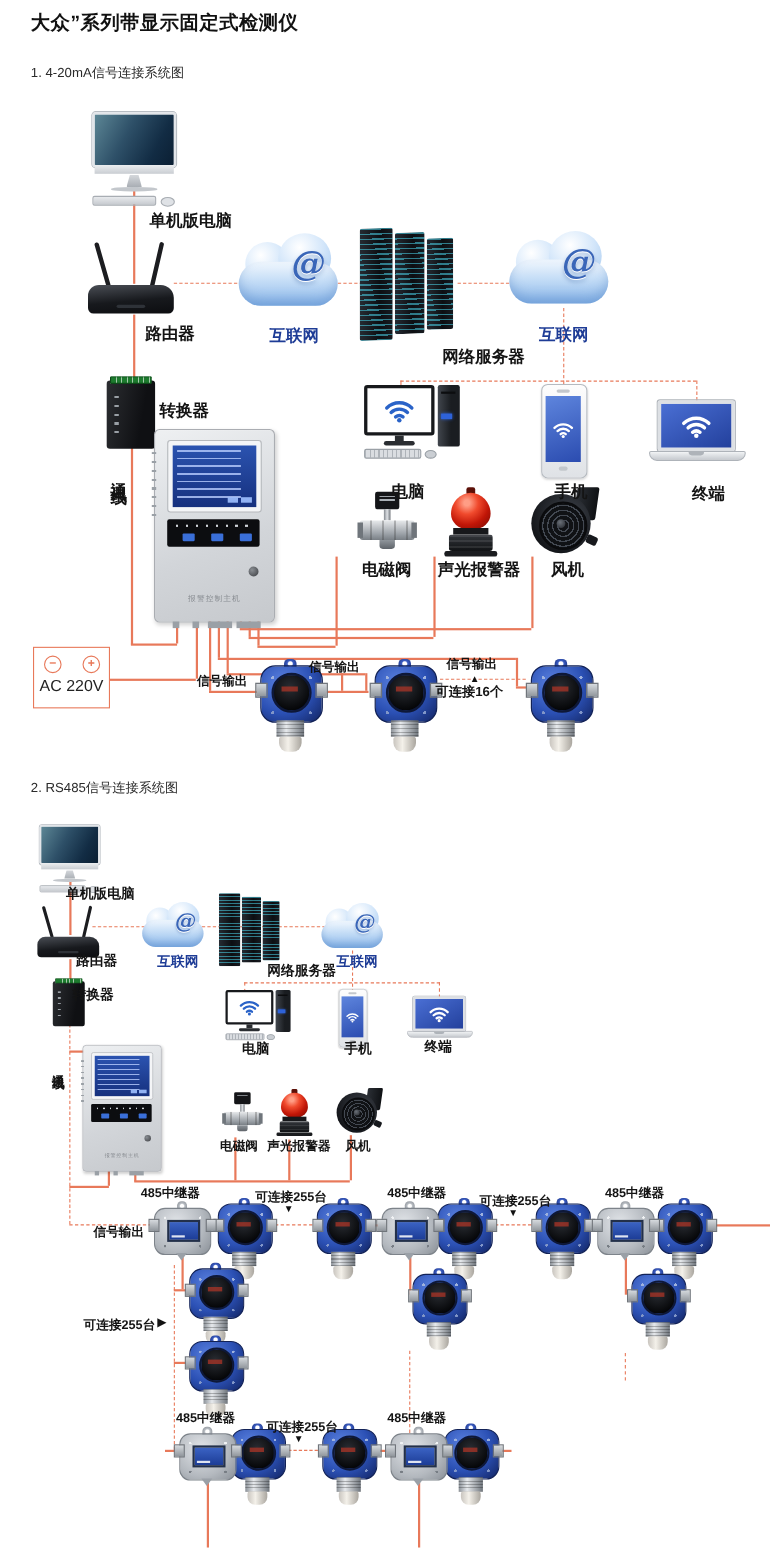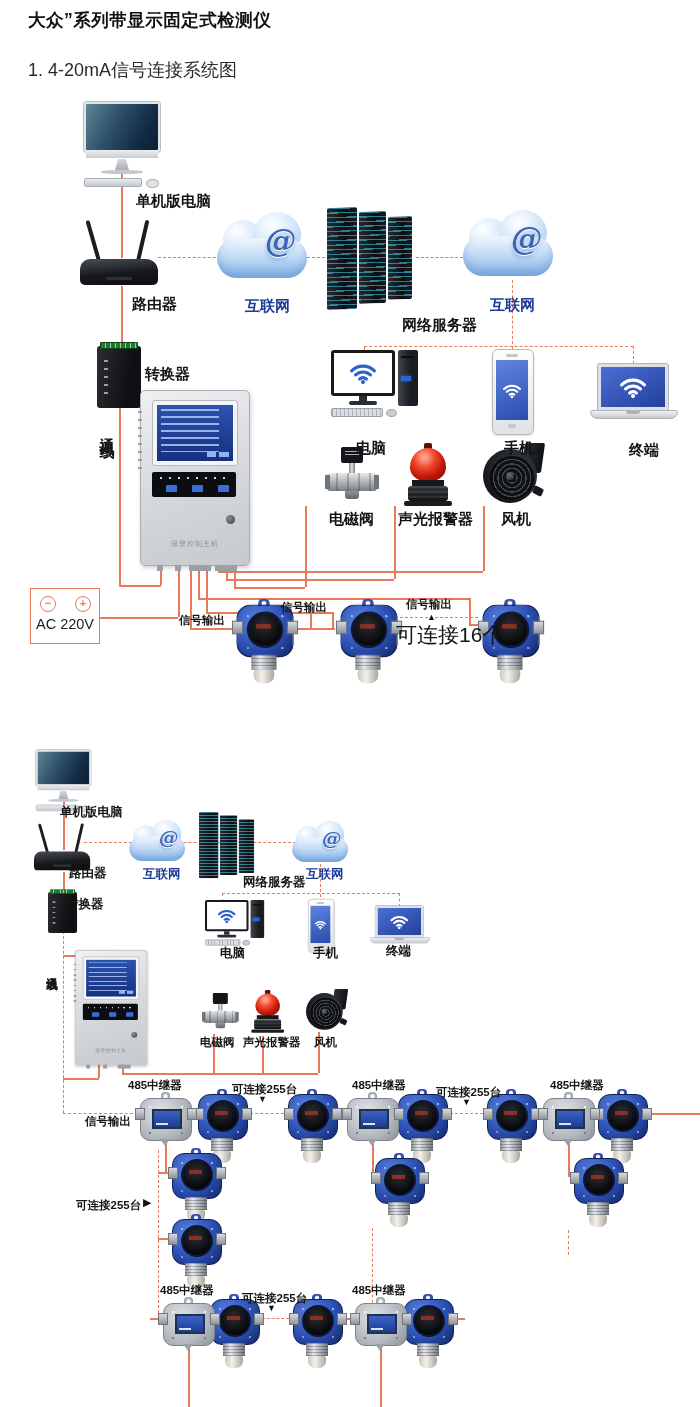--- a/index.html
+++ b/index.html
@@ -2,26 +2,26 @@
 <html><head>
 <meta charset="utf-8">
 <style>
   html,body{margin:0;padding:0}
   body{width:700px;height:1407px;background:#fff;position:relative;overflow:hidden;
        font-family:"Liberation Sans","DejaVu Sans",sans-serif;}
   #canvas{position:absolute;left:0;top:0;width:700px;height:1407px}
   .abs{position:absolute}
   
   .title{font-size:17.5px;font-weight:bold;color:#111;letter-spacing:.5px}
-  .sec{font-size:18px;color:#2b2b2b}
+  .sec{font-size:12px;color:#2b2b2b}
   .lb{position:absolute;color:#141414;white-space:nowrap;line-height:1.15}
   .lb15{font-size:15px;font-weight:bold}
   .lb12{font-size:12.5px;font-weight:bold}
   .lb11{font-size:11.5px;font-weight:bold}
-  .lb16{font-size:21px;font-weight:normal}
+  .lb16{font-size:12px;font-weight:bold}
   .blue{color:#1e3c96}
   .vtext{writing-mode:vertical-rl;text-orientation:upright;font-weight:bold;color:#141414}
   .arr{position:absolute;color:#111;font-weight:bold;line-height:1;z-index:6}
   
   .w{position:absolute;background:#e8795a;z-index:1}
   .wdh{position:absolute;border-top:1.5px dashed #e8795a;height:0;z-index:1}
   .wdv{position:absolute;border-left:1.5px dashed #e8795a;width:0;z-index:1}
   .patch{position:absolute;background:#fff;z-index:2}
   .gap{z-index:3}
   .dev{position:absolute;z-index:4;transform-origin:top left}
@@ -203,20 +203,21 @@
     color:#e8795a;font-size:11px;font-weight:bold;text-align:center;line-height:13px}
   .ac-t{position:absolute;left:0;top:27px;width:100%;text-align:center;font-size:14.5px;color:#222;font-weight:500}
 </style>
 </head>
 <body>
 
 <div id="canvas">
 
   <div class="abs title" style="left:28px;top:8px">大众”系列带显示固定式检测仪</div>
   <div class="abs sec" style="left:28px;top:58px">1. 4-20mA信号连接系统图</div>
+  <div class="abs sec" style="left:28px;top:708px">2. RS485信号连接系统图</div>
 
   <div class="dev imac" style="left:84px;top:102px">
     <div class="im-scr"></div>
       <div class="im-chin"></div>
       <div class="im-stand"></div>
     <div class="im-base"></div>
       <div class="im-kb"></div>
       <div class="im-ms"></div>
   </div>
   <div class="dev router" style="left:80px;top:218px">

